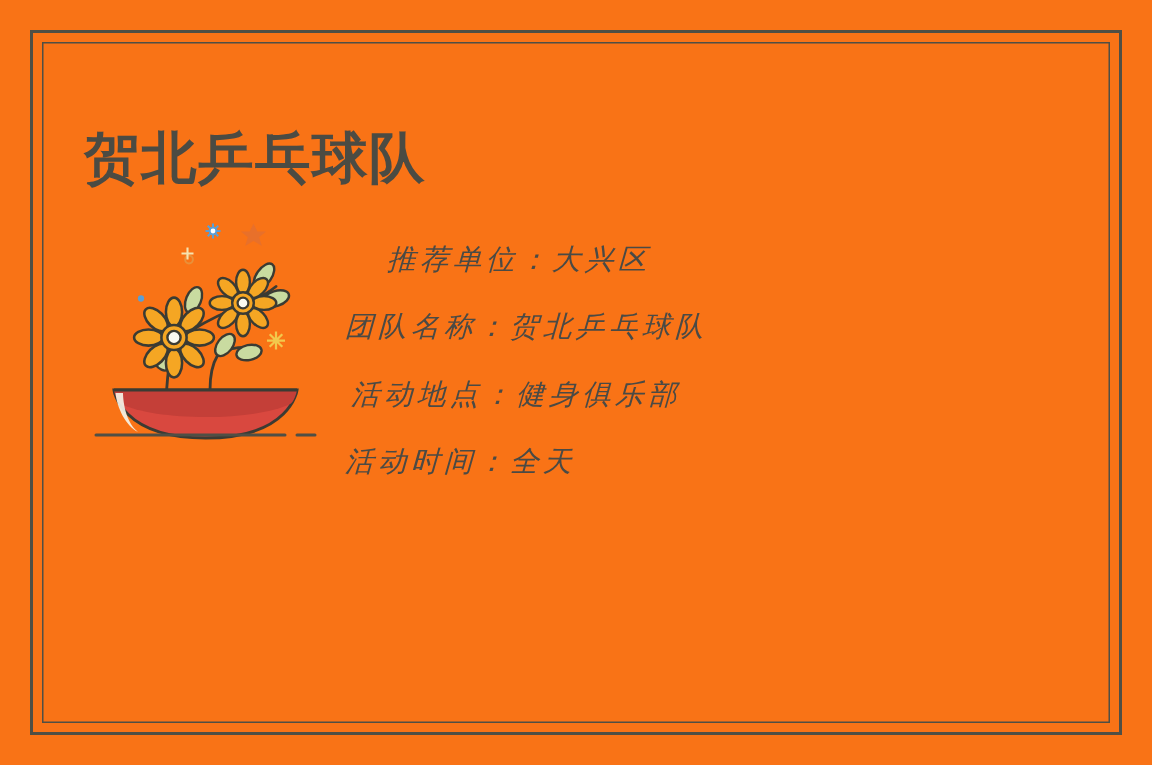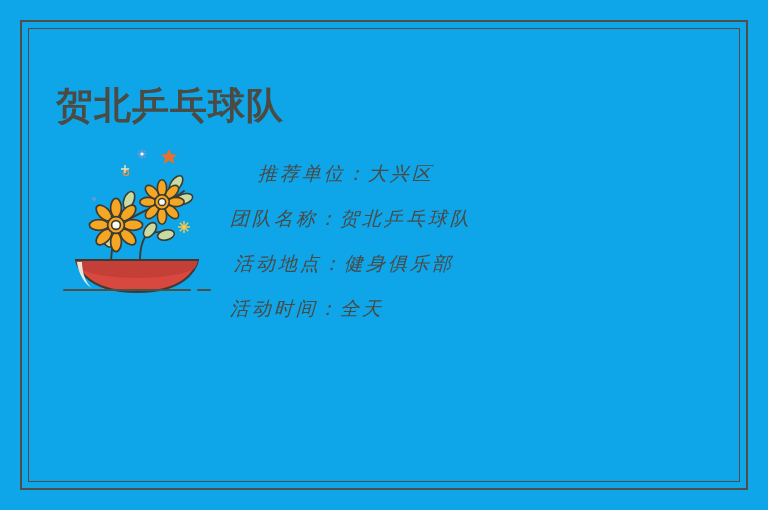--- a/index.html
+++ b/index.html
@@ -11,21 +11,21 @@
     height: 510px;
     background: #fbfaf0;
     font-family: "Liberation Sans", sans-serif;
     overflow: hidden;
   }
 
   #card {
     position: relative;
     width: 768px;
     height: 510px;
-    background: #0ea5e9;
+    background: #f97316;
     box-sizing: border-box;
   }
 
   
   #frame-outer {
     position: absolute;
     left: 20px;
     top: 20px;
     width: 728px;
     height: 470px;

